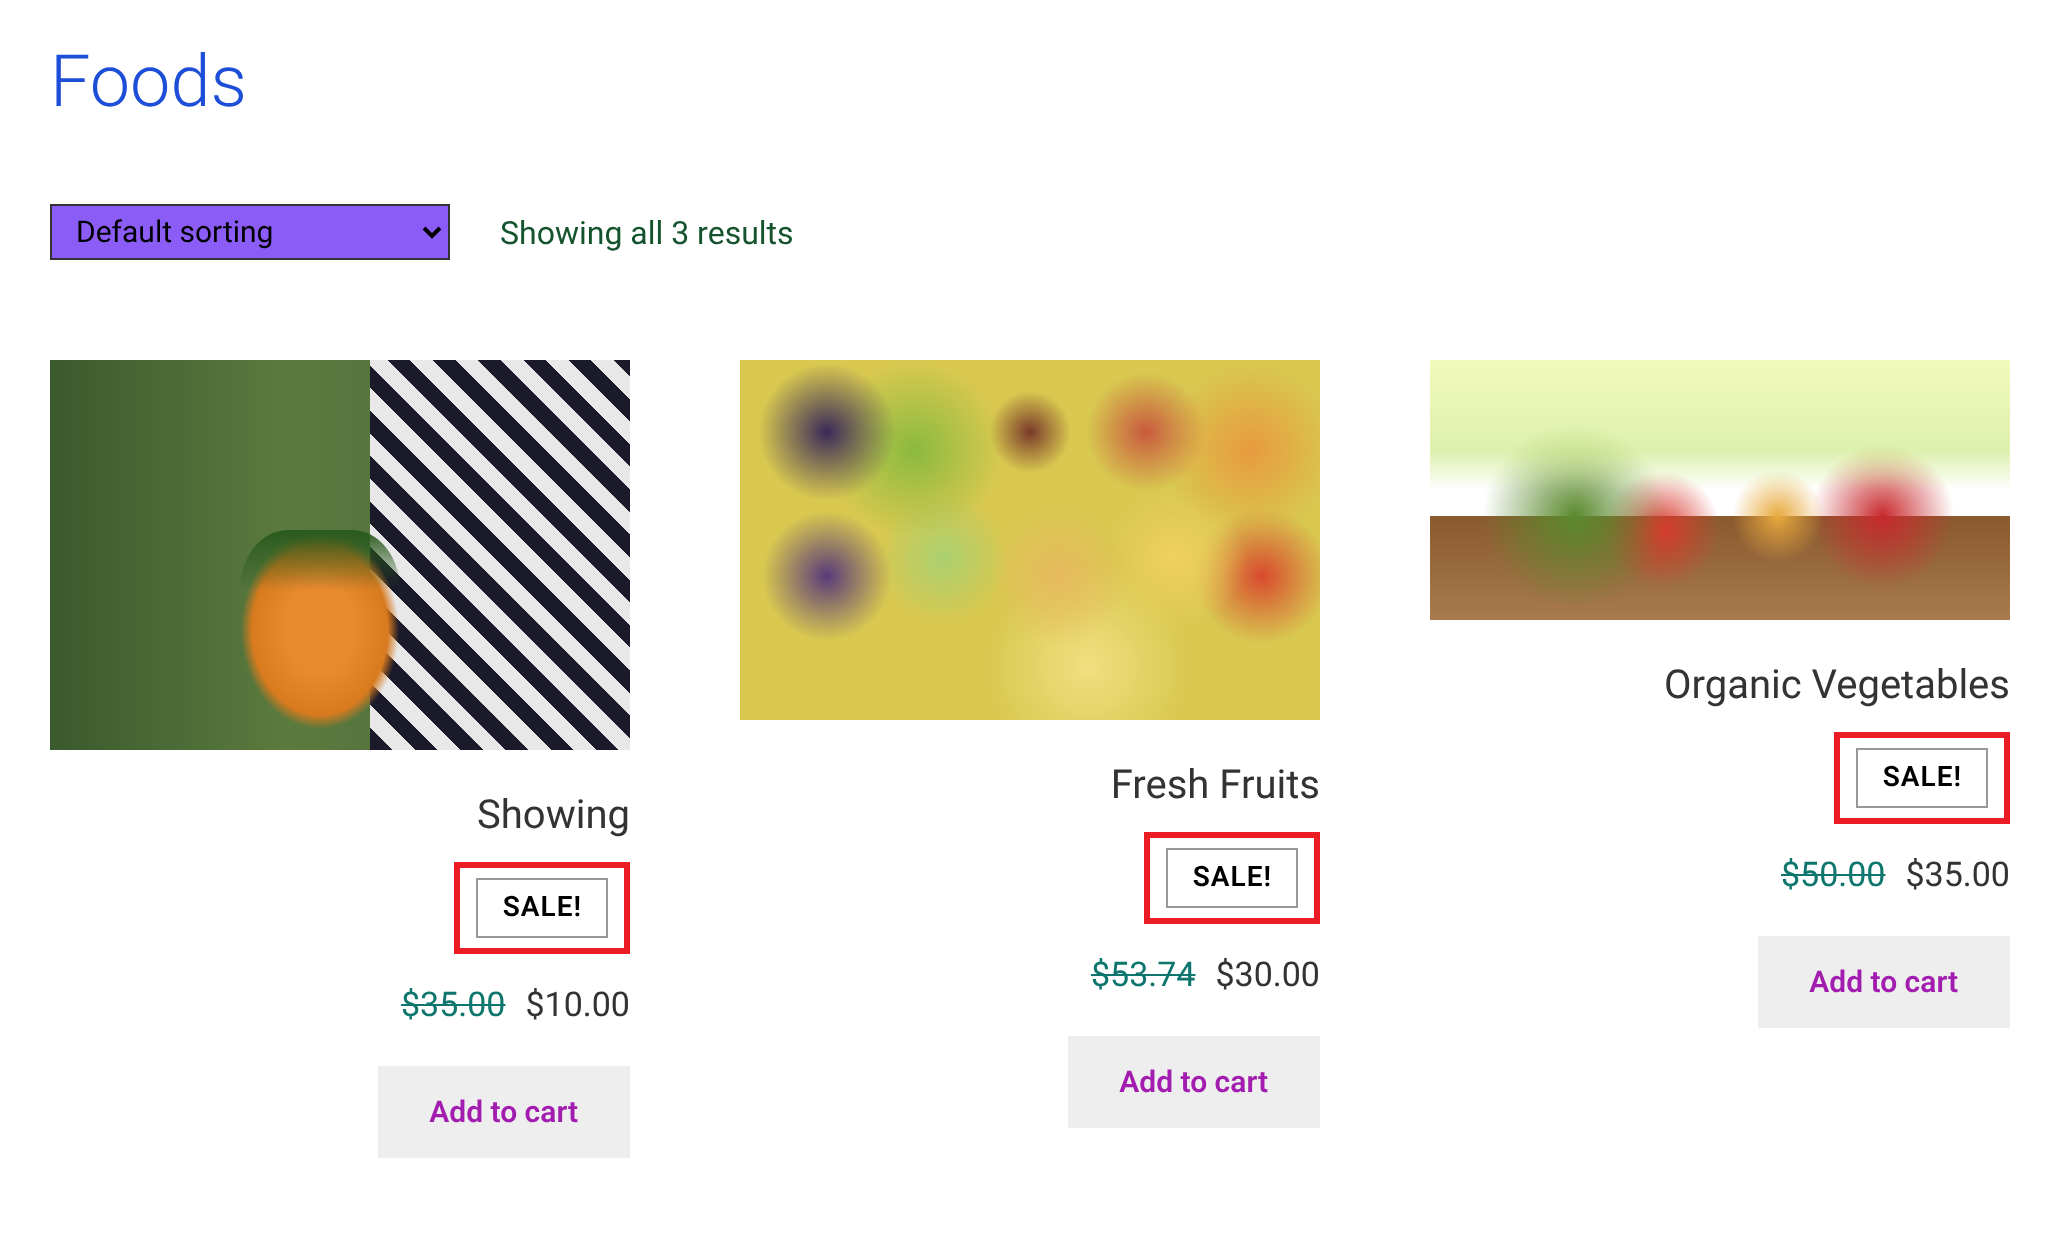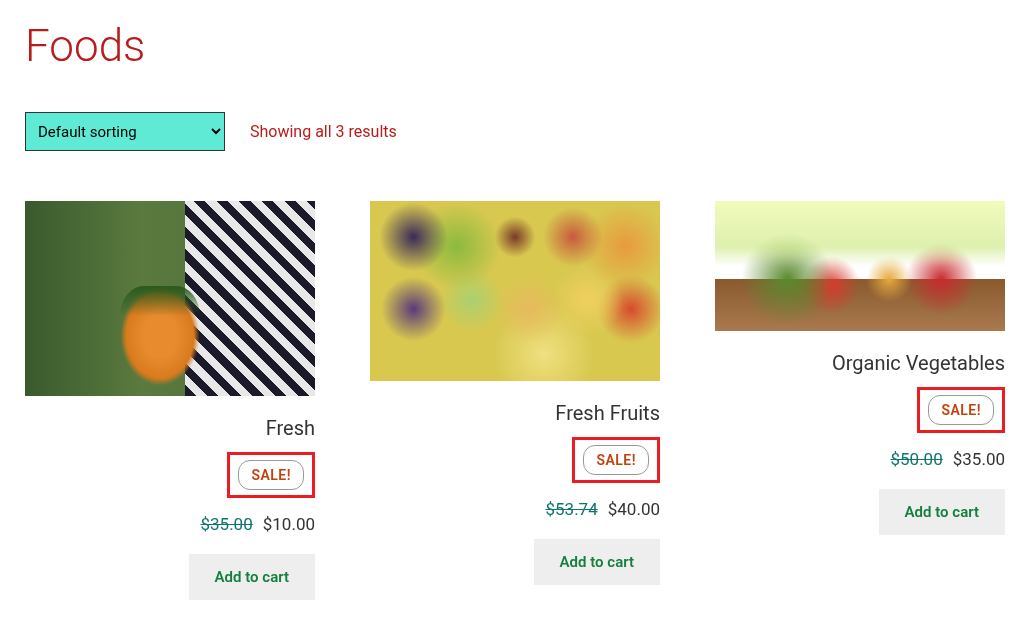--- a/index.html
+++ b/index.html
@@ -4,42 +4,42 @@
   <style>
     * { box-sizing: border-box; margin: 0; padding: 0; }
     body {
       font-family: -apple-system, BlinkMacSystemFont, "Segoe UI", Roboto, Arial, sans-serif;
       background: #fff;
       color: #333;
       width: 1024px;
       padding: 20px 25px;
     }
     .page-title {
-      font-size: 44px;
+      font-size: 36px;
       font-weight: 300;
-      color: #b91c1c;
+      color: #1d4ed8;
       margin-bottom: 40px;
     }
     .toolbar {
       display: flex;
       align-items: center;
       gap: 25px;
       margin-bottom: 50px;
     }
     .sort-select {
       padding: 0 8px;
       font-size: 15px;
       border: 1px solid #333;
-      background: #5eead4;
+      background: #8b5cf6;
       min-width: 200px;
-      height: 39px;
+      height: 28px;
       font-family: inherit;
     }
     .result-count {
-      color: #b91c1c;
+      color: #14532d;
       font-size: 16px;
     }
     .product-grid {
       display: flex;
       gap: 55px;
       align-items: flex-start;
     }
     .product-card {
       display: flex;
       flex-direction: column;
@@ -110,82 +110,82 @@
       color: #333;
       margin-bottom: 12px;
     }
     .sale-highlight {
       border: 3px solid #ec1c24;
       padding: 5px 8px;
       margin-bottom: 16px;
     }
     .sale-badge {
       border: 1px solid #999;
-      border-radius: 12px;
+      border-radius: 0;
       padding: 6px 12px;
       font-size: 14px;
       font-weight: 600;
-      color: #c2410c;
+      color: #000000;
       letter-spacing: 0.5px;
     }
     .price-row {
       margin-bottom: 20px;
       font-size: 17px;
       color: #333;
     }
     .old-price {
       color: #0f766e;
       text-decoration: line-through;
       margin-right: 10px;
     }
     .add-cart-btn {
       background: #eee;
       border: none;
       padding: 14px 26px;
       font-size: 15px;
       font-weight: 600;
-      color: #15803d;
+      color: #a21caf;
       cursor: pointer;
       font-family: inherit;
     }
   </style>
 </head>
 <body>
 
 <h1 class="page-title">Foods</h1>
 
 <div class="toolbar">
   <select class="sort-select">
     <option>Default sorting</option>
   </select>
   <span class="result-count">Showing all 3 results</span>
 </div>
 
 <div class="product-grid">
 
   <div class="product-card">
     <div class="product-image img-carrot"></div>
-    <div class="product-name">Fresh</div>
+    <div class="product-name">Showing</div>
     <div class="sale-highlight">
       <div class="sale-badge">SALE!</div>
     </div>
     <div class="price-row">
       <span class="old-price">$35.00</span><span>$10.00</span>
     </div>
     <button class="add-cart-btn">Add to cart</button>
   </div>
 
   <div class="product-card">
     <div class="product-image img-fruits"></div>
     <div class="product-name">Fresh Fruits</div>
     <div class="sale-highlight">
       <div class="sale-badge">SALE!</div>
     </div>
     <div class="price-row">
-      <span class="old-price">$53.74</span><span>$40.00</span>
+      <span class="old-price">$53.74</span><span>$30.00</span>
     </div>
     <button class="add-cart-btn">Add to cart</button>
   </div>
 
   <div class="product-card">
     <div class="product-image img-veg"></div>
     <div class="product-name">Organic Vegetables</div>
     <div class="sale-highlight">
       <div class="sale-badge">SALE!</div>
     </div>

